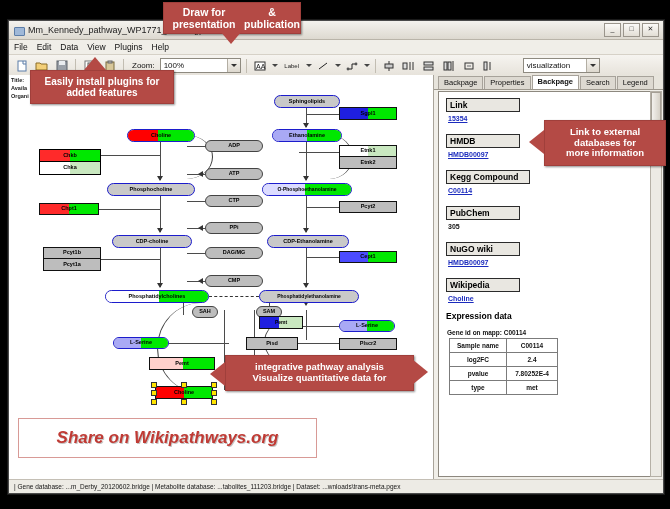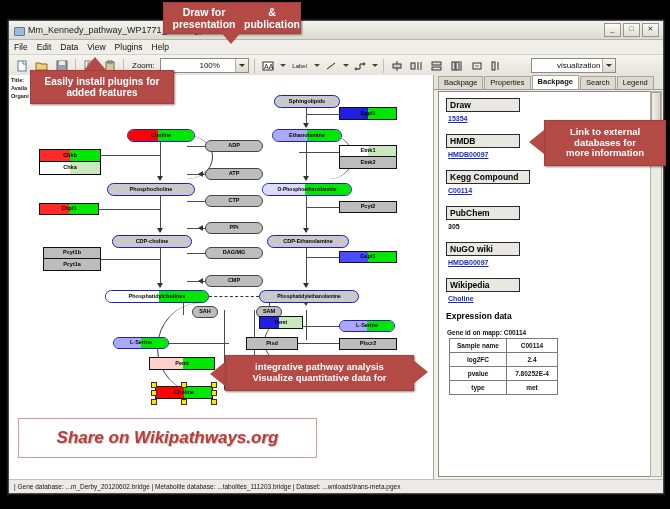--- a/index.html
+++ b/index.html
@@ -23,21 +23,21 @@
            padding-left:5px;gap:9px;}
   .menubar span{font-size:8.5px;color:#111;}
 
   .toolbar{height:21px;background:linear-gradient(#f6f4f0,#e6e2da);border-bottom:1px solid #c9c4b9;
            display:flex;align-items:center;padding-left:4px;gap:3px;}
   .tbtn{width:15px;height:15px;border:1px solid transparent;display:flex;align-items:center;justify-content:center;}
   .tbtn svg{display:block;}
   .tsep{width:1px;height:14px;background:#c2bdb2;margin:0 2px;}
   .zoomlbl{font-size:8px;color:#111;margin:0 2px 0 3px;}
   .combo{height:13px;border:1px solid #8e8a80;background:#fff;display:flex;align-items:center;
-         font-size:8px;color:#111;padding-left:11px;position:relative;justify-content:center;}
+         font-size:8px;color:#111;padding-left:3px;position:relative;}
   .combo .arr{position:absolute;right:0;top:0;bottom:0;width:12px;background:linear-gradient(#f7f5f1,#ddd8ce);
          border-left:1px solid #b3aea3;display:flex;align-items:center;justify-content:center;}
   .combo .arr:after{content:"";border-left:3px solid transparent;border-right:3px solid transparent;border-top:3px solid #333;}
   .drop{display:flex;align-items:center;gap:1px;font-size:7.5px;color:#111;}
   .drop .dn{width:0;height:0;border-left:3px solid transparent;border-right:3px solid transparent;border-top:3px solid #444;}
 
   
   .body{position:absolute;left:0;top:54px;right:0;bottom:0;display:flex;}
   .canvaswrap{position:relative;width:424px;background:#fff;border-right:1px solid #a9a49a;overflow:hidden;}
   .sidepane{position:relative;flex:1;background:#f1efe9;}
@@ -505,21 +505,21 @@
       <div class="sidepane">
         <div class="tabs">
           <div class="tab">Backpage</div>
           <div class="tab">Properties</div>
           <div class="tab sel">Backpage</div>
           <div class="tab">Search</div>
           <div class="tab">Legend</div>
         </div>
 
         <div class="panebody">
-          <div class="dbhdr">Draw</div>
+          <div class="dbhdr">Link</div>
           <div class="dblink">15354</div>
 
           <div class="dbhdr" style="margin-top:12px;">HMDB</div>
           <div class="dblink">HMDB00097</div>
 
           <div class="dbhdr" style="margin-top:12px;width:84px;">Kegg Compound</div>
           <div class="dblink">C00114</div>
 
           <div class="dbhdr" style="margin-top:12px;">PubChem</div>
           <div class="dbplain">305</div>

